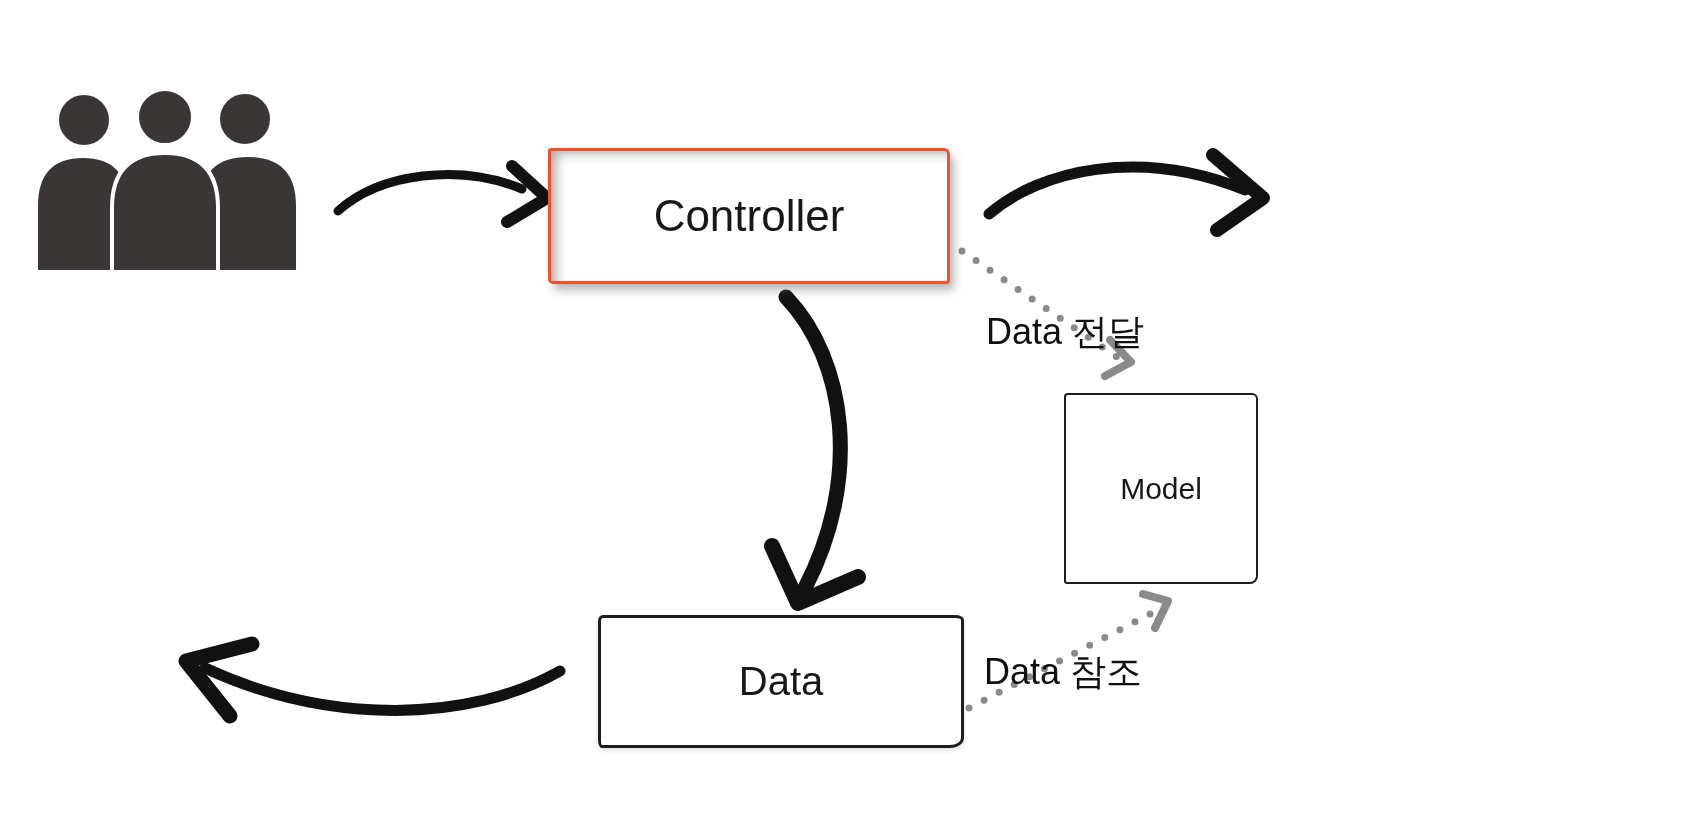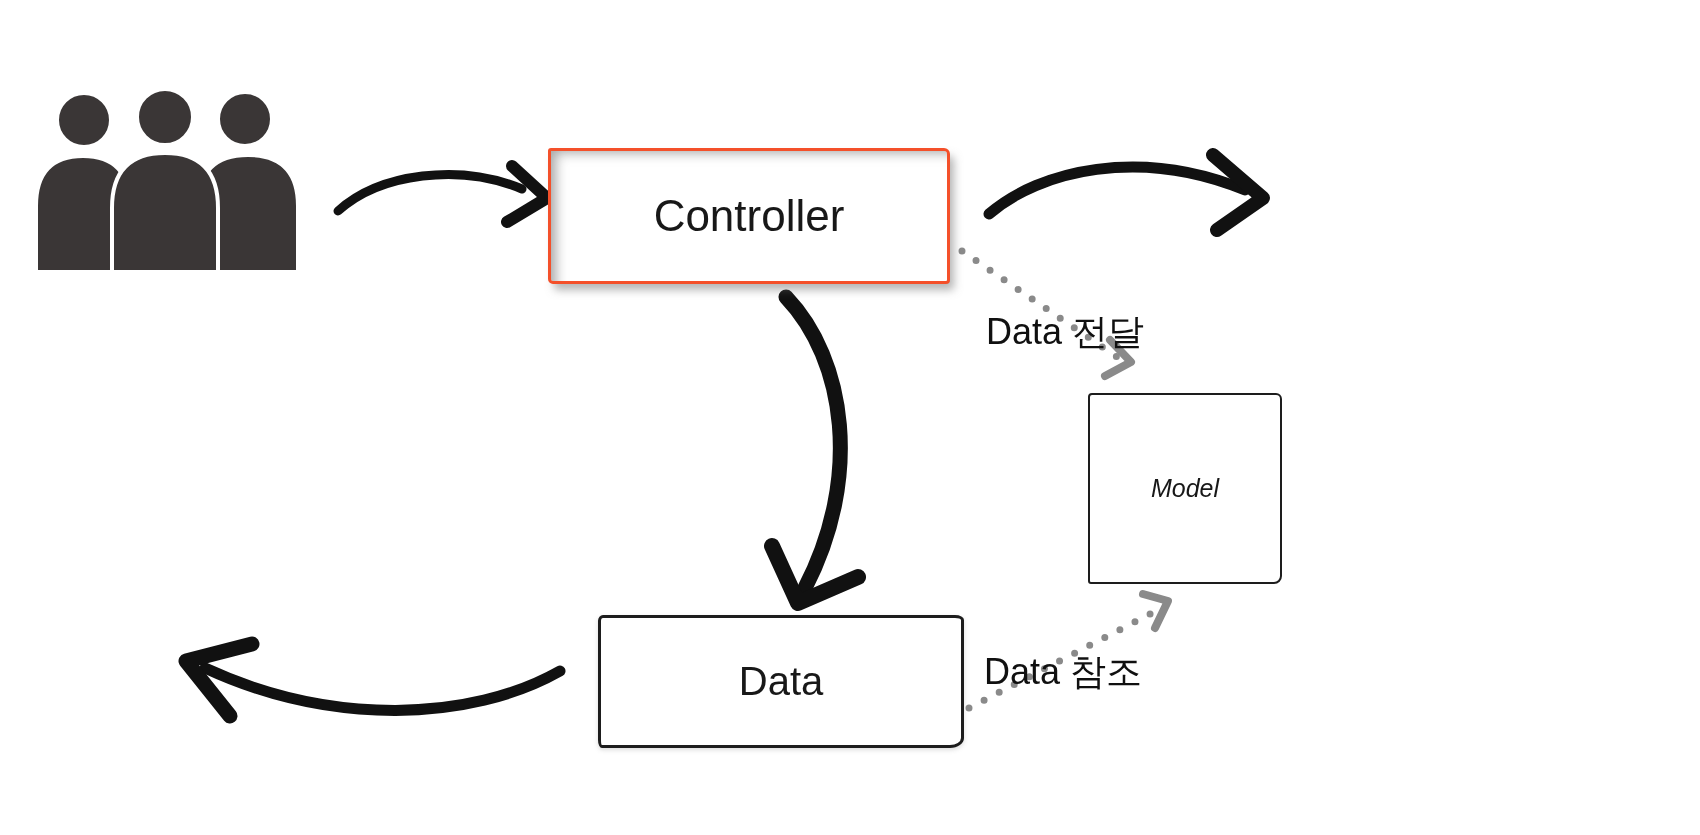--- a/index.html
+++ b/index.html
@@ -21,24 +21,23 @@
                 inset 12px 9px 12px -7px rgba(110,110,110,0.60);
     font-size:44px;
   }
   #service-box {
     left:1295px; top:151px; width:361px; height:125px;
     font-size:38px; line-height:48px;
     border-radius:4px 8px 3px 10px / 8px 4px 9px 3px;
     box-shadow: 0 2px 4px rgba(120,120,120,0.25);
   }
   #model-box {
-    left:1088px; top:393px; width:190px; height:187px;
-    font-size:25px; border-width:2.5px;
+    left:1064px; top:393px; width:190px; height:187px;
+    font-size:30px; border-width:2.5px;
     border-radius:4px 6px 8px 3px;
-    font-style:italic;
   }
   #view-box {
     left:598px; top:615px; width:360px; height:127px;
     font-size:40px;
     border-radius:5px 9px 14px 4px / 6px 5px 10px 8px;
     box-shadow: 0 2px 4px rgba(120,120,120,0.25);
   }
   .service-line { display:block; }
   .edge-label {
     position:absolute; font-size:36px; color:#101010; white-space:nowrap;

